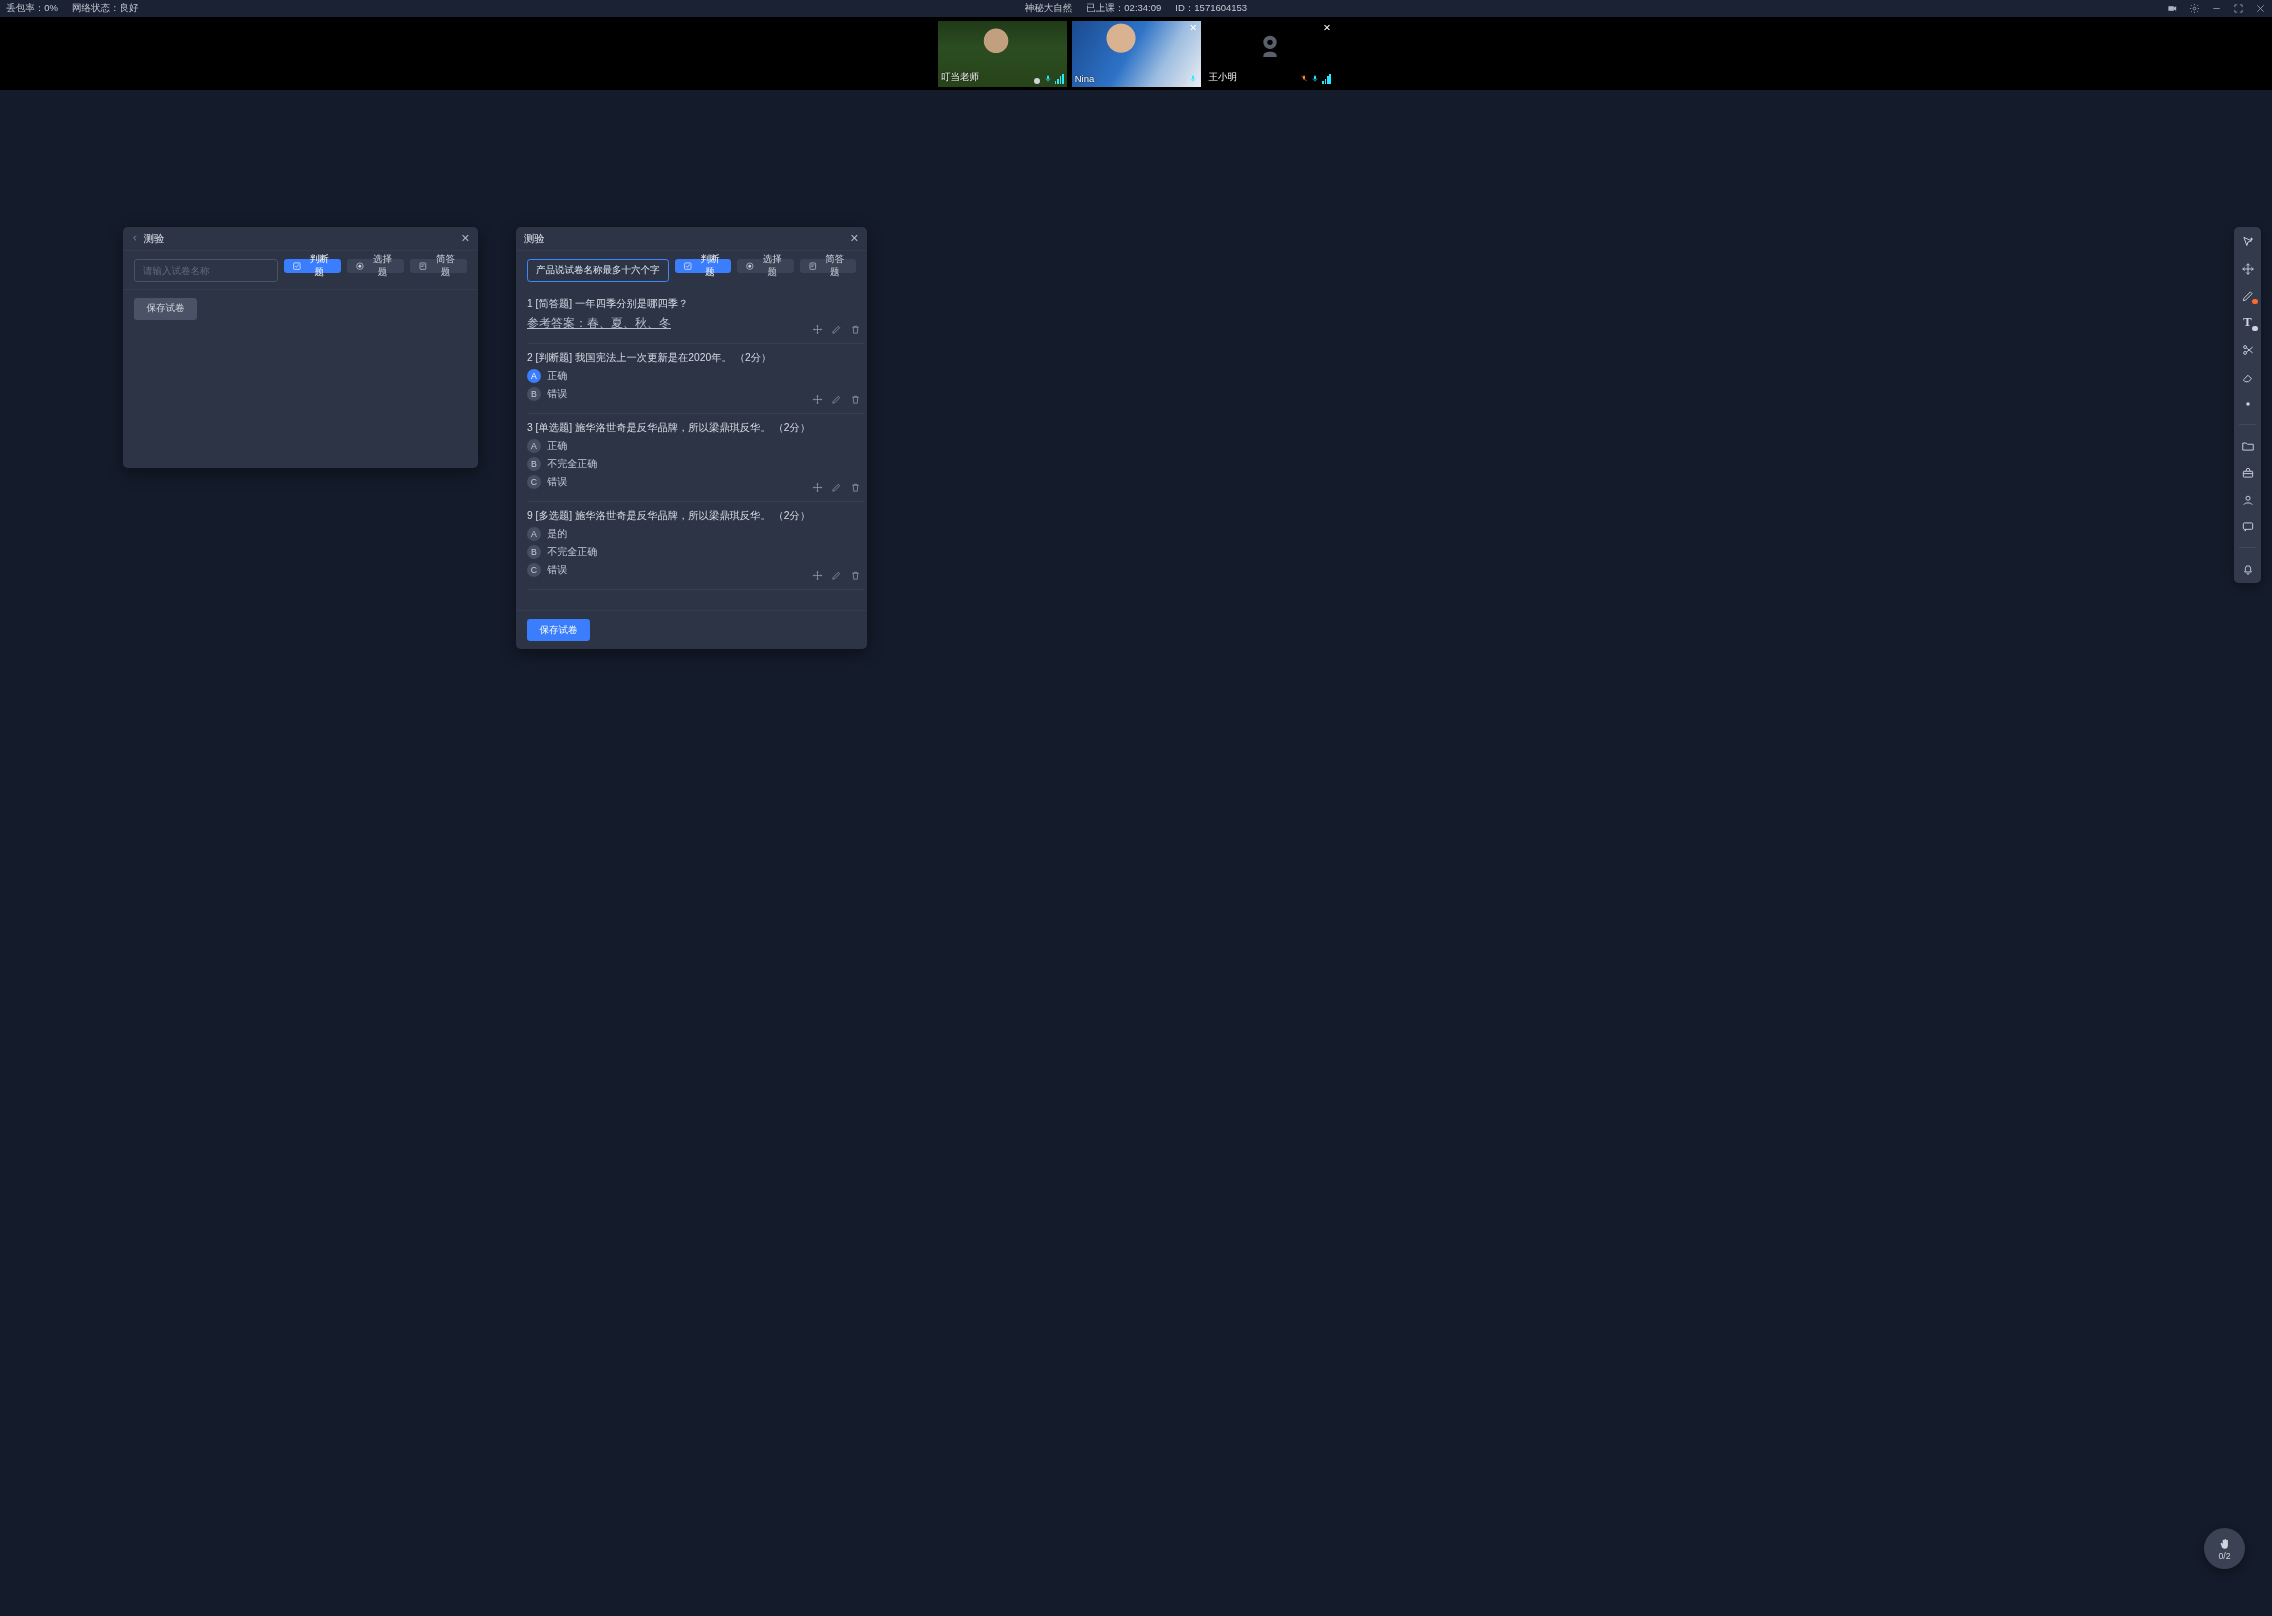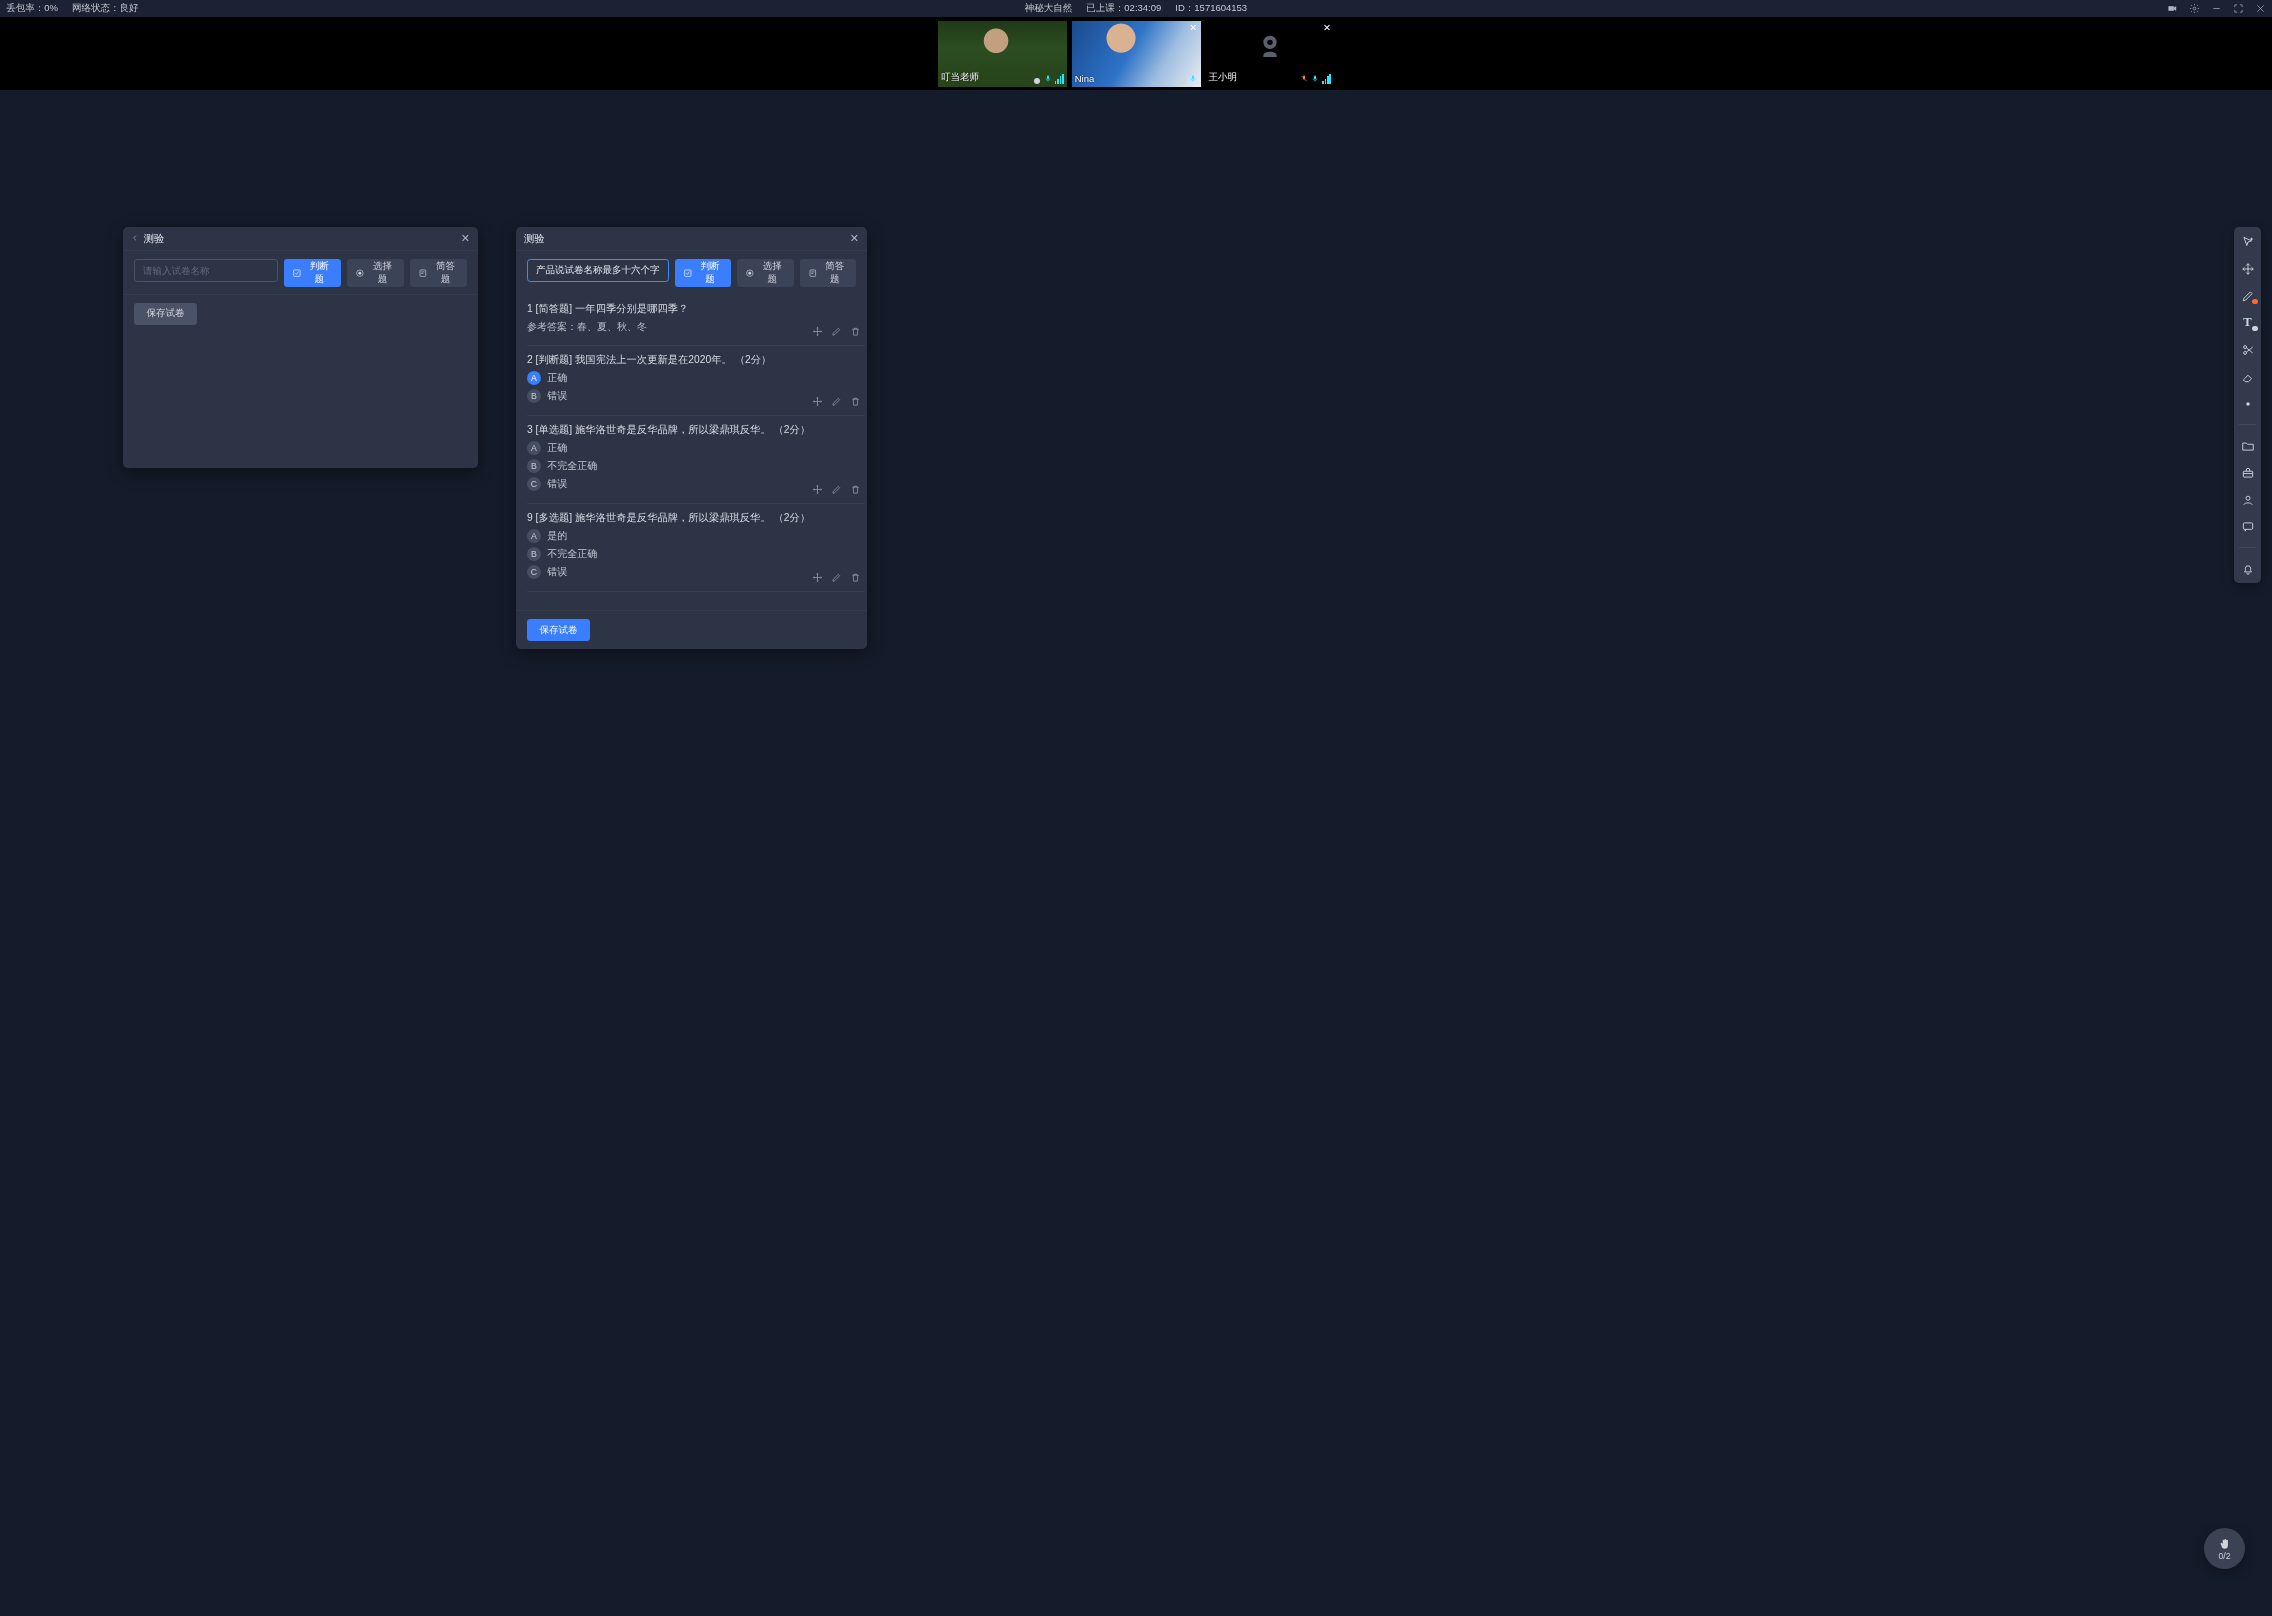--- a/index.html
+++ b/index.html
@@ -97,21 +97,21 @@
   }
   .name-input {
     flex: 1 1 auto; min-width: 47px;
     height: 23px; background: transparent;
     border: 0.8px solid #4a5266; border-radius: 3.2px;
     padding: 0 8px; color: #d0d4dc; font-size: 9.5px;
   }
   .name-input.filled { border-color: #3a89ff; color: #e6eaf2; }
   .name-input::placeholder { color: #616a7e; }
   .tbtn {
-    height: 28px; padding: 0 8px;
+    height: 14px; padding: 0 8px;
     background: #3b4356; color: #cfd4dd;
     border: none; border-radius: 3.2px; font-size: 9.5px;
     display: inline-flex; align-items: center; gap: 4px;
     cursor: pointer;
   }
   .tbtn svg { width: 10.3px; height: 10.3px; stroke: currentColor; fill: none; stroke-width: 1.6; }
   .tbtn.primary { background: #3a7efd; color: #fff; }
 
   .pbody { flex: 1; overflow: hidden; display: flex; flex-direction: column; }
 
@@ -138,21 +138,21 @@
   .qlist::-webkit-scrollbar { width: 6.3px; }
   .qlist::-webkit-scrollbar-thumb { background: #475066; border-radius: 3.2px; }
   .qlist::-webkit-scrollbar-track { background: transparent; }
 
   .q {
     padding: 6.3px 8px 8px 0;
     border-bottom: 0.8px solid rgba(255,255,255,0.05);
     position: relative;
   }
   .qtitle { font-size: 10.3px; color: #d8dce5; margin-bottom: 4.7px; }
-  .qref { font-size: 10px; color: #b7bdc9; margin-bottom: 3.2px; }
+  .qref { font-size: 12px; color: #b7bdc9; margin-bottom: 3.2px; text-decoration: underline; }
   .opt { display: flex; align-items: center; gap: 6.3px; margin: 4px 0; font-size: 10px; color: #c3c8d3; }
   .opt .bullet {
     width: 14px; height: 14px; border-radius: 50%;
     background: #464e61; color: #c9cdd8;
     display: inline-flex; align-items: center; justify-content: center;
     font-size: 8.7px;
   }
   .opt.correct .bullet { background: #3a7efd; color: #fff; }
   .qactions {
     position: absolute; right: 4.7px; bottom: 6.3px;

